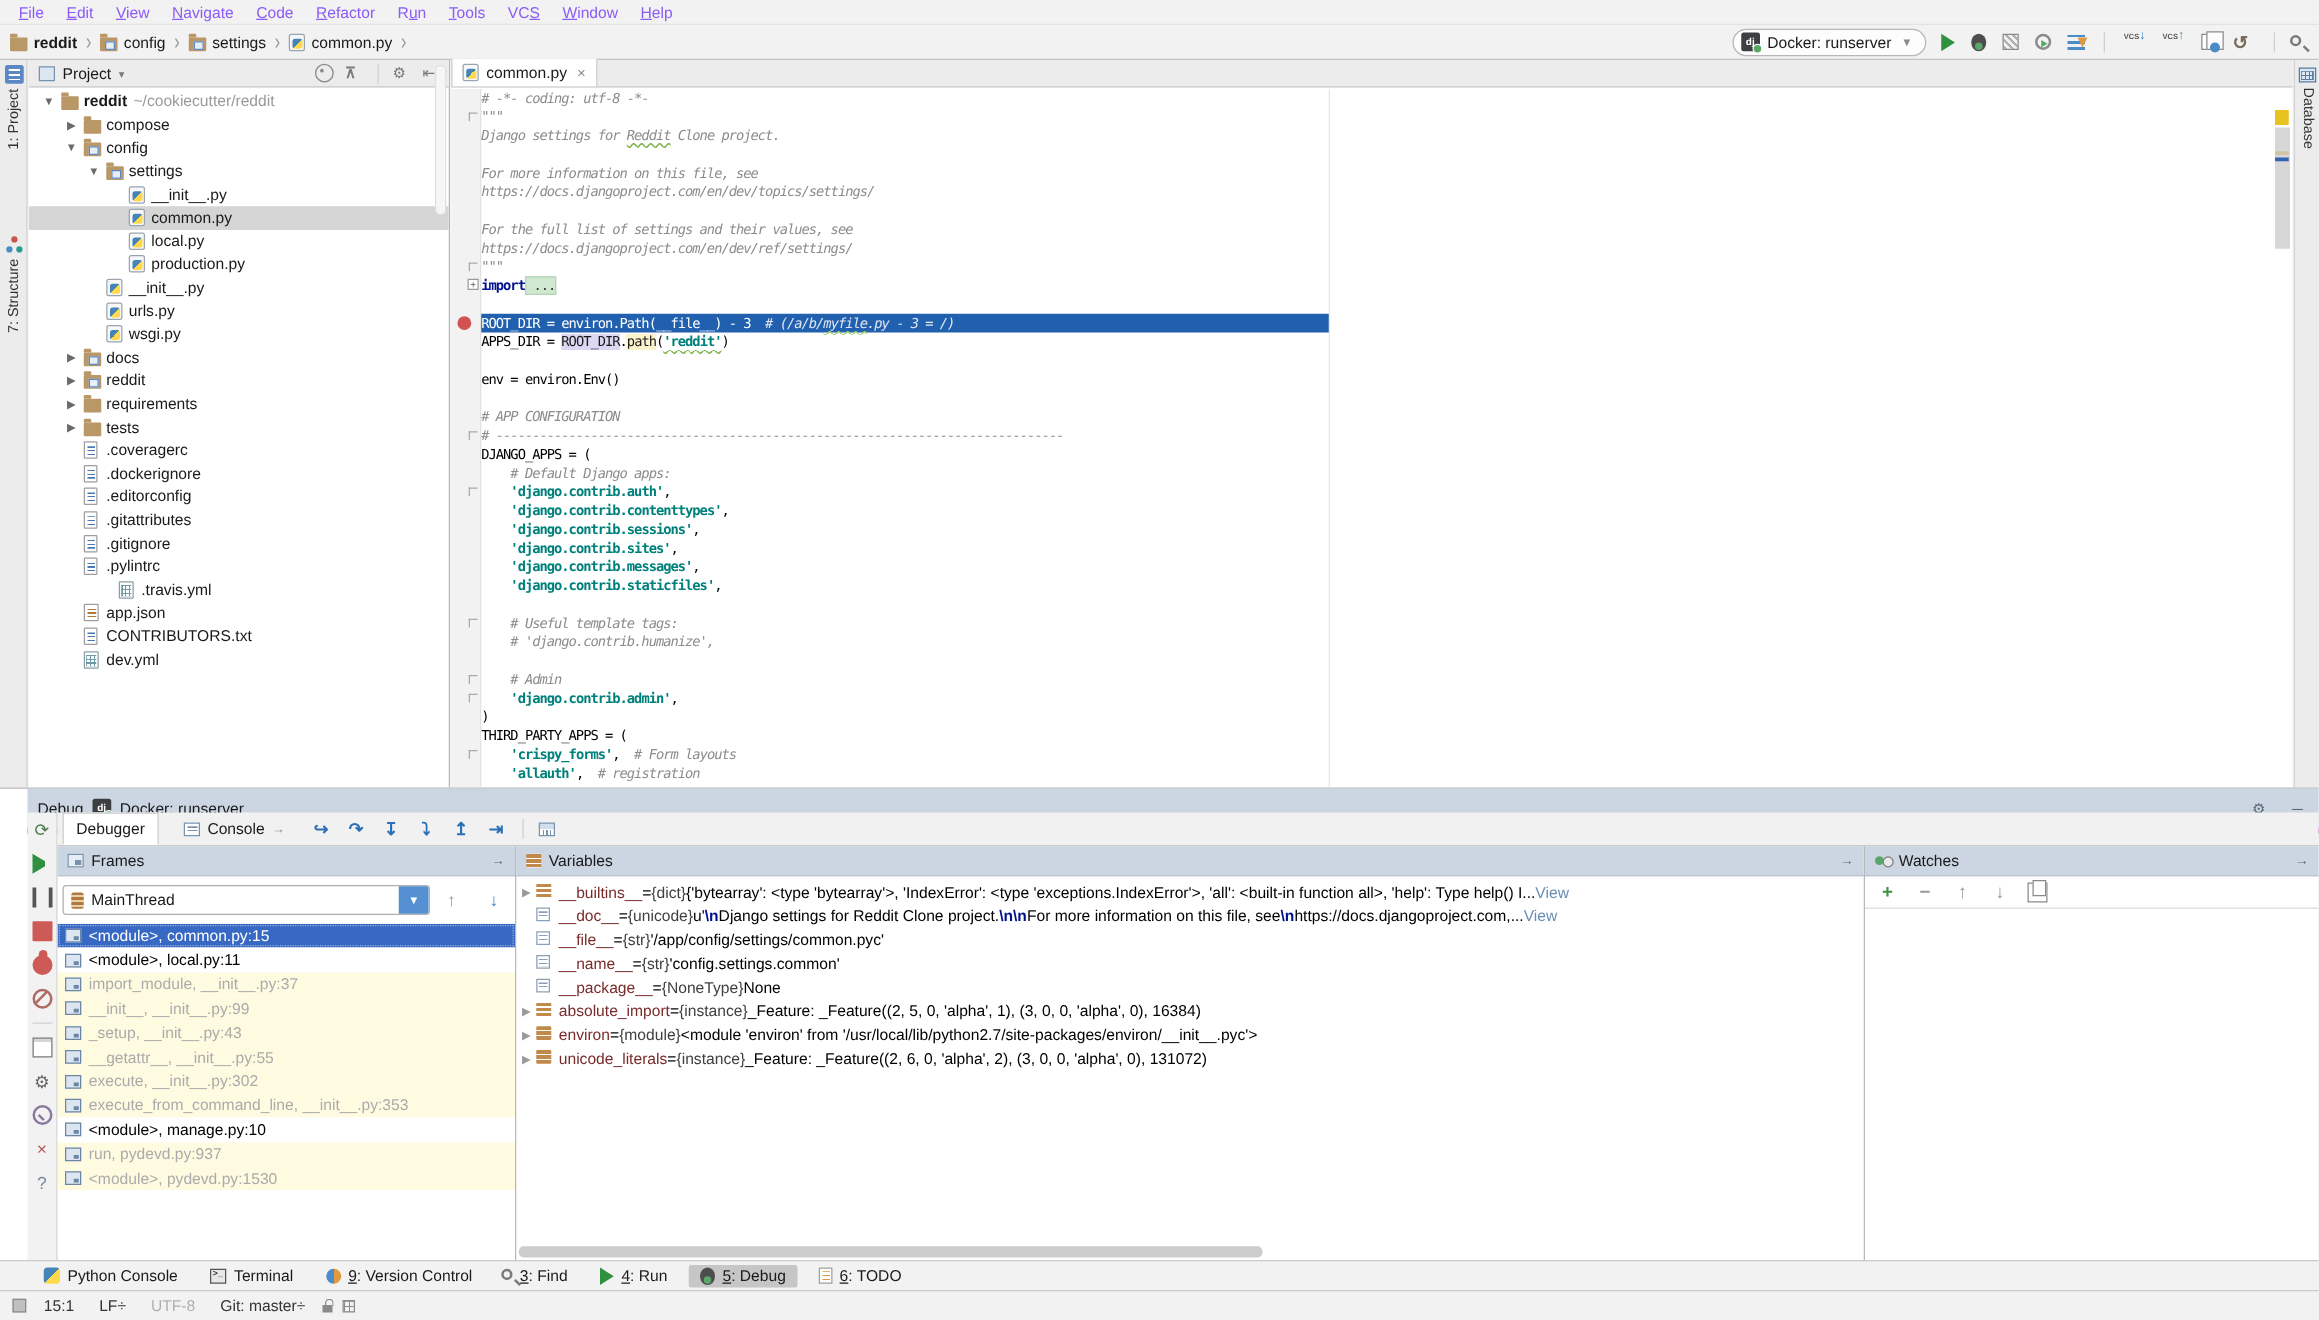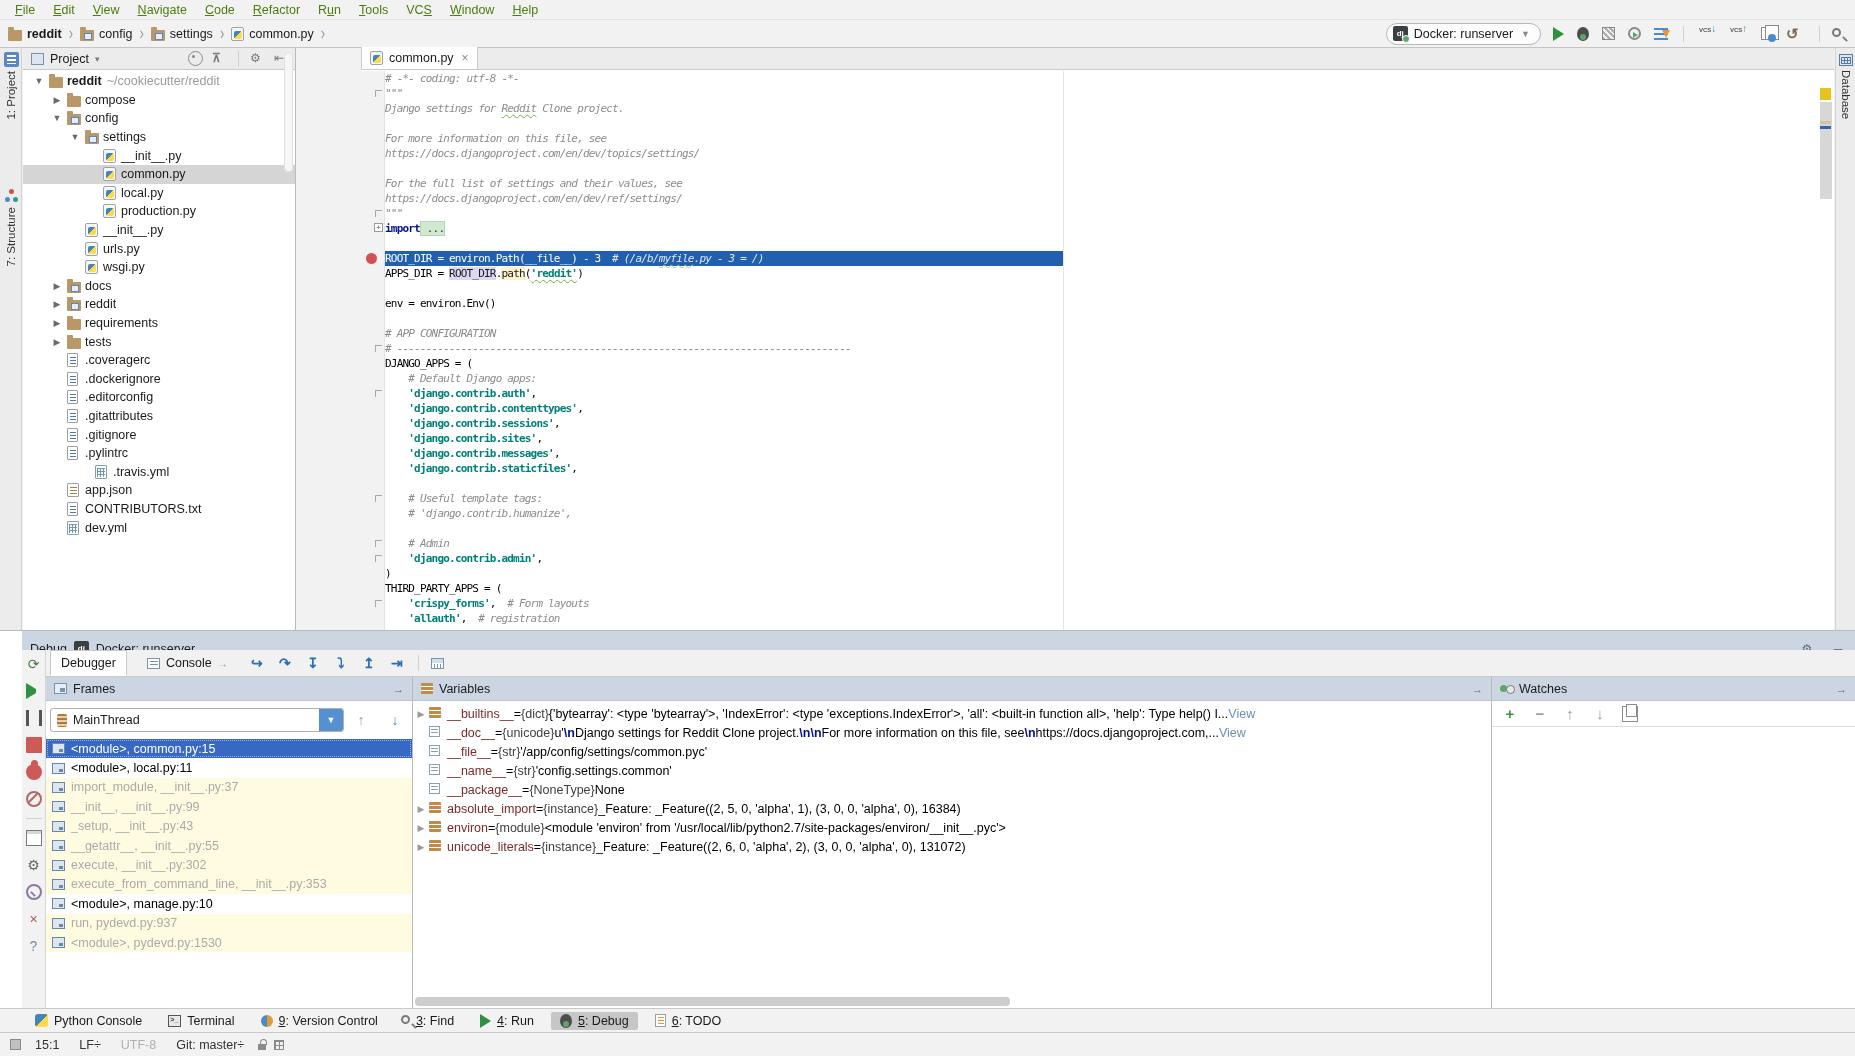--- a/index.html
+++ b/index.html
@@ -4,21 +4,21 @@
 <style>
   * { margin:0; padding:0; box-sizing:border-box; }
   html,body { width:1855px; height:1056px; overflow:hidden; }
   body { font-family:"Liberation Sans", sans-serif; font-size:12.5px; color:#1a1a1a; background:#f2f2f2; }
   #app { position:relative; width:1855px; height:1056px; background:#f2f2f2; }
   .abs { position:absolute; }
   u { text-decoration:underline; }
 
   
   #menubar { left:0; top:0; width:1855px; height:20px; background:#f2f2f2; display:flex; align-items:center; padding-left:6px; border-bottom:1px solid #e3e3e3; }
-  .mi { padding:0 9px; font-size:12.5px; color:#4d7c0f; cursor:default; }
+  .mi { padding:0 9px; font-size:12.5px; color:#8b5cf6; cursor:default; }
 
   
   #navbar { left:0; top:20px; width:1855px; height:28px; background:#f2f2f2; border-bottom:1px solid #c4c4c4; display:flex; align-items:center; }
   #breadcrumb { display:flex; align-items:center; padding-left:8px; flex:1; }
   .crumb { display:flex; align-items:center; gap:5px; }
   .crumb .lbl { font-size:12.5px; }
   .crumb .lbl.b { font-weight:bold; }
   .csep { color:#9a9a9a; font-size:13px; margin:0 7px 2px 7px; transform:scaleY(1.4); display:inline-block; }
   #runcluster { display:flex; align-items:center; gap:12px; padding-right:14px; }
   #runcombo { display:flex; align-items:center; gap:6px; background:#fdfdfd; border:1px solid #b6b6b6; border-radius:12px; height:22px; padding:0 10px 0 6px; }
@@ -106,21 +106,21 @@
   .vtext { writing-mode:vertical-rl; transform:rotate(180deg); font-size:11.5px; color:#333; }
   .stripeic { width:15px; height:15px; }
   .ik-proj { background:#5c87c5; border-radius:2px; position:relative; }
   .ik-proj::after { content:""; position:absolute; left:3px; top:3px; width:9px; height:9px; background:repeating-linear-gradient(#fff 0 2px, transparent 2px 4px); }
   .ik-struct { position:relative; }
   .ik-struct::before { content:""; position:absolute; left:5px; top:1px; width:5px; height:5px; border-radius:50%; background:#c75450; }
   .ik-struct::after { content:""; position:absolute; left:1px; top:9px; width:5px; height:5px; border-radius:50%; background:#4b8bc9; box-shadow:8px 0 0 #2a9c8f; }
   .ik-star { color:#e0a232; font-size:14px; }
 
   
-  #projpanel { left:23px; top:48px; width:273px; height:582px; background:#fff; border-right:1px solid #b9b9b9; }
+  #projpanel { left:23px; top:48px; width:337px; height:582px; background:#fff; border-right:1px solid #b9b9b9; }
   #projhdr { height:22px; background:#ececec; border-bottom:1px solid #c9c9c9; display:flex; align-items:center; padding:0 6px 0 8px; }
   #projhdr .ptitle { display:flex; align-items:center; gap:6px; flex:1; font-size:12.5px; }
   .pi-proj { width:13px; height:12px; background:#dbe6f2; border:1px solid #7a93ad; display:inline-block; }
   .hdricons { display:flex; align-items:center; gap:9px; }
   .hdricons .tbi { width:15px; height:15px; font-size:12px; color:#7a7a7a; }
   #tree { padding-top:2px; overflow:hidden; height:558px; }
   .trow { height:18.6px; display:flex; align-items:center; white-space:nowrap; }
   .trow.sel { background:#d5d5d5; }
   .tarrow { width:20px; text-align:center; font-size:9px; color:#6a6a6a; flex:none; }
   .ticon { width:18px; flex:none; display:flex; justify-content:flex-start; }
@@ -167,21 +167,21 @@
   
   #rstripe { left:1835px; top:48px; width:20px; height:960px; background:#ececec; border-left:1px solid #d2d2d2; }
   #rstripe .vtab { width:20px; }
   #rstripe .vtext { writing-mode:vertical-rl; transform:none; }
   .ik-db { width:14px; height:12px; background:#dbe6f2; border:1px solid #5b7ea0; position:relative; }
   .ik-db::after { content:""; position:absolute; left:1px; top:2px; width:10px; height:7px;
      background:repeating-linear-gradient(#5b7ea0 0 1px, transparent 1px 3px),repeating-linear-gradient(90deg,#5b7ea0 0 1px, transparent 1px 3px); }
 
   
   #debug { left:0; top:630px; width:1855px; height:378px; background:#fff; border-top:1px solid #b9b9b9; }
-  #dhdr { position:absolute; left:22px; right:0; top:0; height:36px; background:#ccd6e3; border-bottom:1px solid #a21caf; display:flex; align-items:center; gap:7px; padding:0 8px; font-size:12.5px; }
+  #dhdr { position:absolute; left:22px; right:0; top:0; height:36px; background:#ccd6e3; border-bottom:5px solid #a21caf; display:flex; align-items:center; gap:7px; padding:0 8px; font-size:12.5px; }
   #dhdr .sp { flex:1; }
   #dhdr .tbi { font-size:12px; color:#5a6a7a; }
   #dstripe { position:absolute; left:22px; top:19px; width:24px; bottom:0; background:#f2f2f2; border-right:1px solid #d6d6d6; display:flex; flex-direction:column; align-items:center; padding-top:6px; gap:11px; }
   #dstripe .tbi { width:16px; height:16px; }
   #dstripe .vsep { width:16px; height:1px; background:#cfcfcf; }
   #dtabs { position:absolute; left:46px; right:0; top:19px; height:27px; background:#f1f1f1; border-bottom:1px solid #c9c9c9; display:flex; align-items:center; gap:10px; padding-left:4px; }
   .dtab { height:26px; display:flex; align-items:center; gap:6px; padding:0 10px; font-size:12.5px; }
   .dtab.sel { background:#fff; border:1px solid #c9c9c9; border-bottom:1px solid #fff; }
   .dtab .pinarr { color:#8a8a8a; font-size:10px; }
   .ik-contab { width:13px; height:11px; border:1px solid #7a93ad; background:#fff; display:inline-block; position:relative; }

